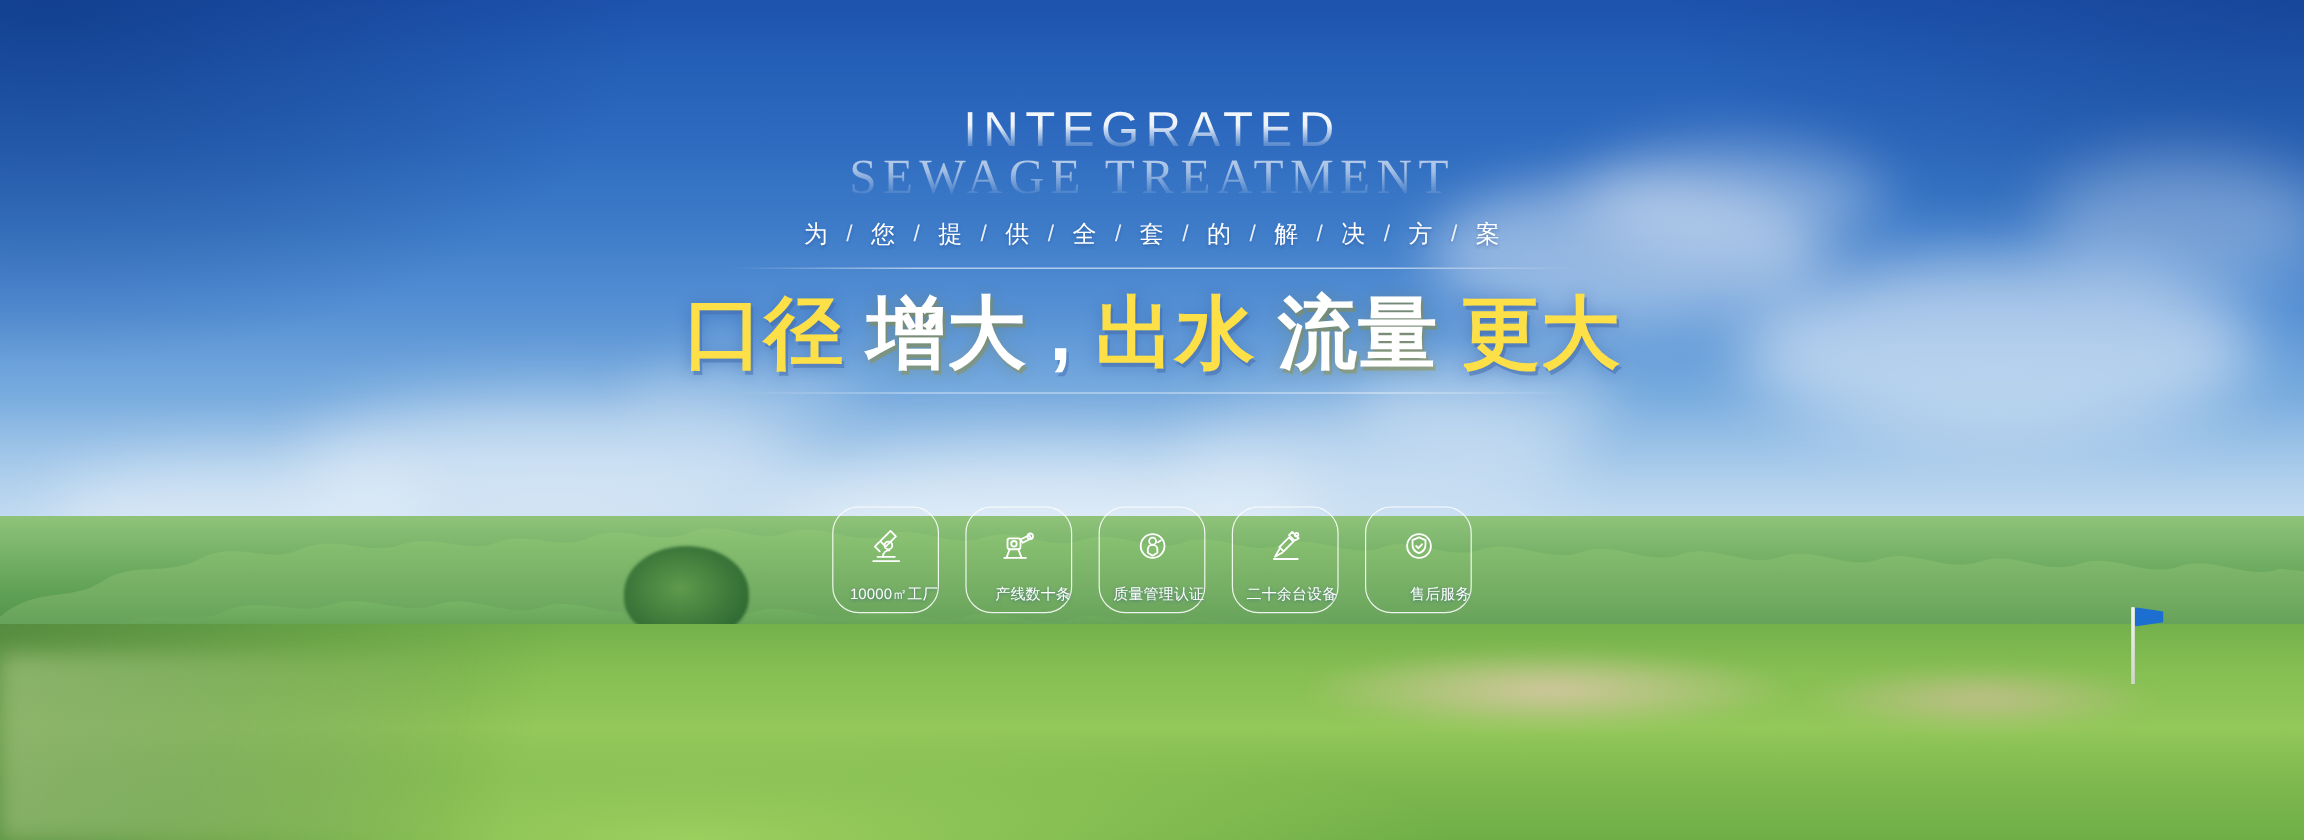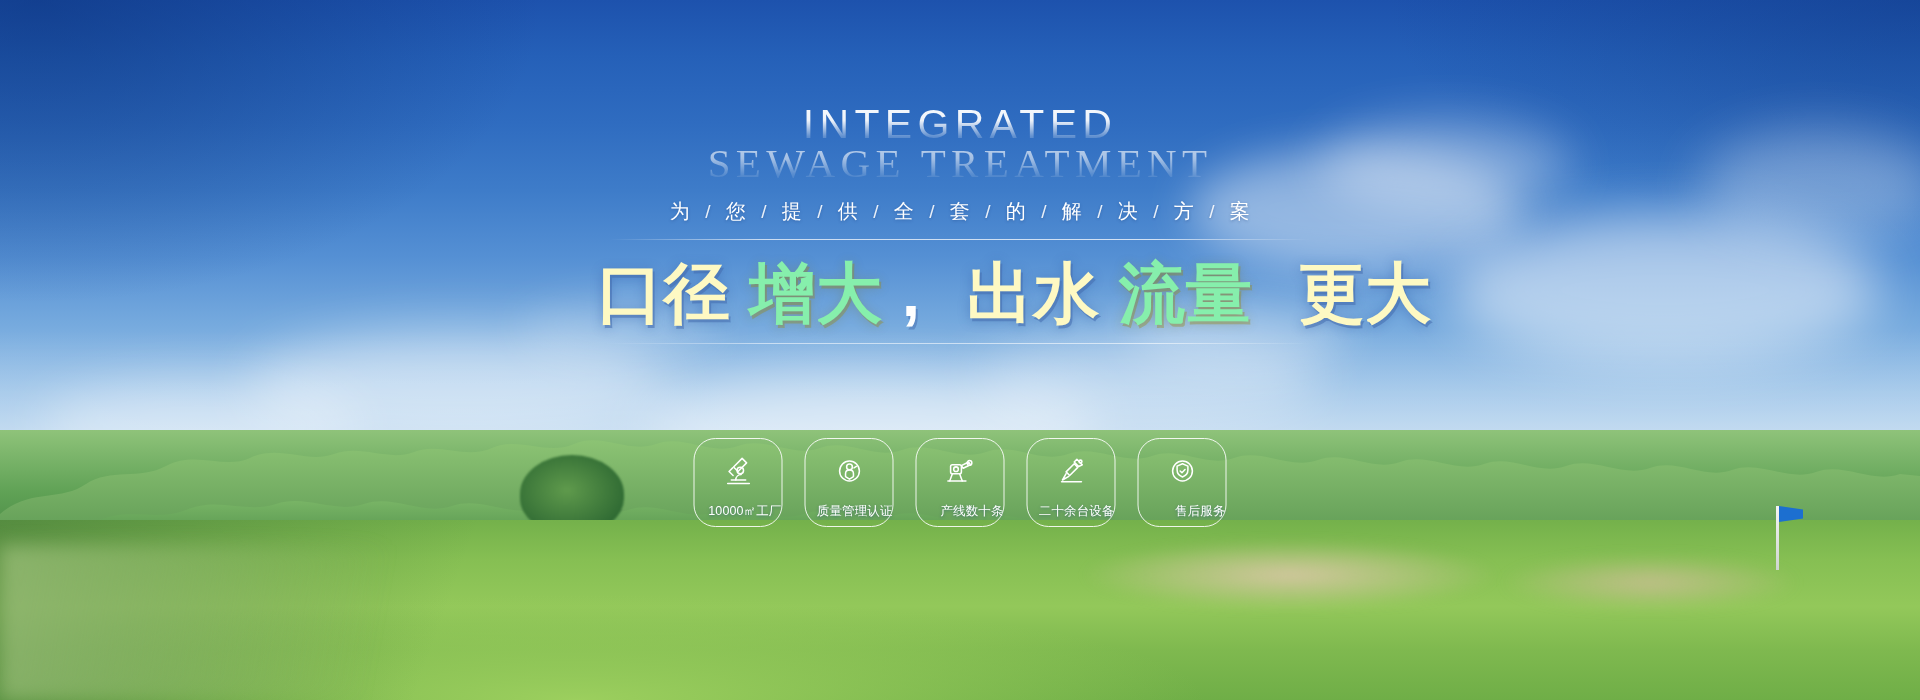--- a/index.html
+++ b/index.html
@@ -103,21 +103,21 @@
     background:radial-gradient(ellipse at 45% 45%, #5f9a4c, #2f6a33 75%);
     border-radius:52% 52% 46% 46%; filter:blur(1.2px);
   }
 
   
   .content {
     position:absolute; left:0; top:0; width:1920px; height:700px;
   }
   .center-col {
     position:absolute; left:50%; transform:translateX(-50%);
-    top:104px; width:780px; text-align:center;
+    top:88px; width:780px; text-align:center;
   }
 
   
   .eng-wrap { position:relative; height:86px; }
   .eng-line {
     font-weight:400; color:#ffffff;
     letter-spacing:.13em; line-height:1;
     -webkit-background-clip:text;
     white-space:nowrap;
   }
@@ -149,26 +149,25 @@
     background:linear-gradient(90deg, rgba(255,255,255,0), rgba(255,255,255,.70) 22%, rgba(255,255,255,.75) 78%, rgba(255,255,255,0));
   }
 
   
   .headline {
     margin-top:18px;
     font-size:66px; font-weight:700; line-height:1.08;
     letter-spacing:.01em; white-space:nowrap;
   }
   .hl-w {
-    color:#fef9c3;
+    color:#fde047;
     text-shadow:2px 3px 0 rgba(70,110,175,.55), 0 2px 12px rgba(30,70,150,.35);
-    margin-left:27px;
   }
   .hl-y {
-    color:#86efac;
+    color:#ffffff;
     text-shadow:2px 3px 0 rgba(150,140,40,.42), 0 2px 12px rgba(120,110,30,.28);
   }
   .hl-c {
     color:#ffffff; font-weight:700;
     text-shadow:2px 3px 0 rgba(70,110,175,.5);
   }
 
   .divider2 {
     margin:14px auto 0; width:700px; height:1px;
     background:linear-gradient(90deg, rgba(255,255,255,0), rgba(255,255,255,.55) 22%, rgba(255,255,255,.60) 78%, rgba(255,255,255,0));
@@ -319,47 +318,47 @@
               <path d="M17 30c0-4 3-6 6-6"></path>
               <path d="M8 34h24"></path>
             </svg>
           </span>
           <span class="badge-lbl">10000㎡工厂</span>
         </div>
 
         <div class="badge">
           <span class="badge-ico">
             <svg viewBox="0 0 40 40" fill="none" stroke="#ffffff" stroke-width="1.7" stroke-linecap="round" stroke-linejoin="round">
-              <circle cx="20" cy="20" r="11"></circle>
-              <circle cx="20" cy="15.5" r="3.2"></circle>
-              <path d="M20 19c-2.6 0-4.4 1.8-4.4 4v3.2L20 29l4.4-2.8V23c0-2.2-1.8-4-4.4-4z"></path>
-              <path d="M25 16.5l2.6-1.6"></path>
-            </svg>
-          </span>
-          <span class="badge-lbl">质量管理认证</span>
-        </div>
-
-        <div class="badge">
-          <span class="badge-ico">
-            <svg viewBox="0 0 40 40" fill="none" stroke="#ffffff" stroke-width="1.7" stroke-linecap="round" stroke-linejoin="round">
               <rect x="9" y="13" width="12" height="10" rx="2"></rect>
               <circle cx="15" cy="18" r="2.6"></circle>
               <path d="M21 14l8-4 2 3-8 4z"></path>
               <circle cx="30" cy="11" r="2.6"></circle>
               <path d="M11 23l-3 8"></path>
               <path d="M19 23l3 8"></path>
               <path d="M6 31h20"></path>
             </svg>
           </span>
           <span class="badge-lbl">产线数十条</span>
         </div>
 
         <div class="badge">
           <span class="badge-ico">
             <svg viewBox="0 0 40 40" fill="none" stroke="#ffffff" stroke-width="1.7" stroke-linecap="round" stroke-linejoin="round">
+              <circle cx="20" cy="20" r="11"></circle>
+              <circle cx="20" cy="15.5" r="3.2"></circle>
+              <path d="M20 19c-2.6 0-4.4 1.8-4.4 4v3.2L20 29l4.4-2.8V23c0-2.2-1.8-4-4.4-4z"></path>
+              <path d="M25 16.5l2.6-1.6"></path>
+            </svg>
+          </span>
+          <span class="badge-lbl">质量管理认证</span>
+        </div>
+
+        <div class="badge">
+          <span class="badge-ico">
+            <svg viewBox="0 0 40 40" fill="none" stroke="#ffffff" stroke-width="1.7" stroke-linecap="round" stroke-linejoin="round">
               <path d="M26 7l6 6-4 2-5-5z"></path>
               <path d="M23 12l-9 9 4 4 9-9z"></path>
               <path d="M14 23l-4 7 7-4"></path>
               <circle cx="30" cy="9.5" r="1.6"></circle>
               <path d="M9 32h22"></path>
             </svg>
           </span>
           <span class="badge-lbl">二十余台设备</span>
         </div>
 

